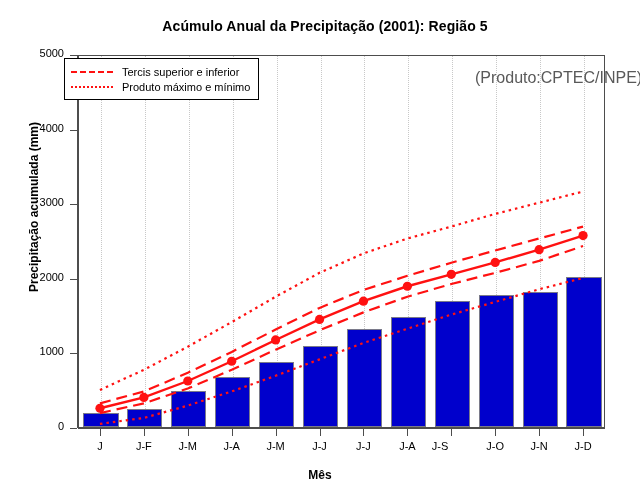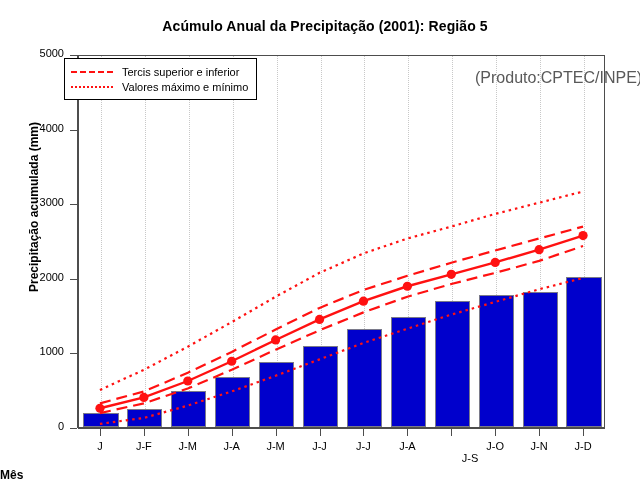--- a/index.html
+++ b/index.html
@@ -25,21 +25,21 @@
   #y-axis-title{
     position:absolute;left:-96px;top:200px;width:260px;text-align:center;
     font-size:12px;font-weight:bold;color:#000;
     transform:rotate(-90deg);transform-origin:center center;
   }
   
   #x-axis-line{position:absolute;left:78px;top:428px;width:527px;height:1px;background:#4d4d4d;}
   .xtick{position:absolute;top:429px;width:1px;height:7px;background:#4d4d4d;}
   .xtick-label{position:absolute;top:440px;font-size:11px;color:#000;text-align:center;width:50px;}
   #x-axis-title{
-    position:absolute;left:0;top:468px;width:640px;
+    position:absolute;left:0;top:468px;width:640px;text-align:center;
     font-size:12px;font-weight:bold;color:#000;
   }
   
   .bar{position:absolute;background:#0000cc;border:1px solid #7a7a8a;box-sizing:border-box;}
   
   #legend{
     position:absolute;left:64px;top:58px;
     background:#ffffff;border:1px solid #000000;
     padding:5px 8px 5px 6px;box-sizing:border-box;
   }
@@ -126,21 +126,21 @@
       <div class="xtick-label" style="left: 206.708px;">J-A</div>
       <div class="xtick" style="left: 275.625px;"></div>
       <div class="xtick-label" style="left: 250.625px;">J-M</div>
       <div class="xtick" style="left: 319.542px;"></div>
       <div class="xtick-label" style="left: 294.542px;">J-J</div>
       <div class="xtick" style="left: 363.458px;"></div>
       <div class="xtick-label" style="left: 338.458px;">J-J</div>
       <div class="xtick" style="left: 407.375px;"></div>
       <div class="xtick-label" style="left: 382.375px;">J-A</div>
       <div class="xtick" style="left: 451.292px;"></div>
-      <div class="xtick-label" style="left: 445px; margin-top: 12px;">J-S</div>
+      <div class="xtick-label" style="left: 415px;">J-S</div>
       <div class="xtick" style="left: 495.208px;"></div>
       <div class="xtick-label" style="left: 470.208px;">J-O</div>
       <div class="xtick" style="left: 539.125px;"></div>
       <div class="xtick-label" style="left: 514.125px;">J-N</div>
       <div class="xtick" style="left: 583.042px;"></div>
       <div class="xtick-label" style="left: 558.042px;">J-D</div>
     </div>
 
   <svg class="overlay">
     <g id="lines-group">
@@ -174,17 +174,17 @@
     <div class="legend-row">
       <span class="legend-key k-dash">
           <i></i>
         </span>
       <span class="legend-label">Tercis superior e inferior</span>
     </div>
     <div class="legend-row">
       <span class="legend-key k-dot">
           <i></i>
         </span>
-      <span class="legend-label">Valores máximo e mínimo</span>
+      <span class="legend-label">Produto máximo e mínimo</span>
     </div>
   </div>
 
 </div>
 
 </body></html>

